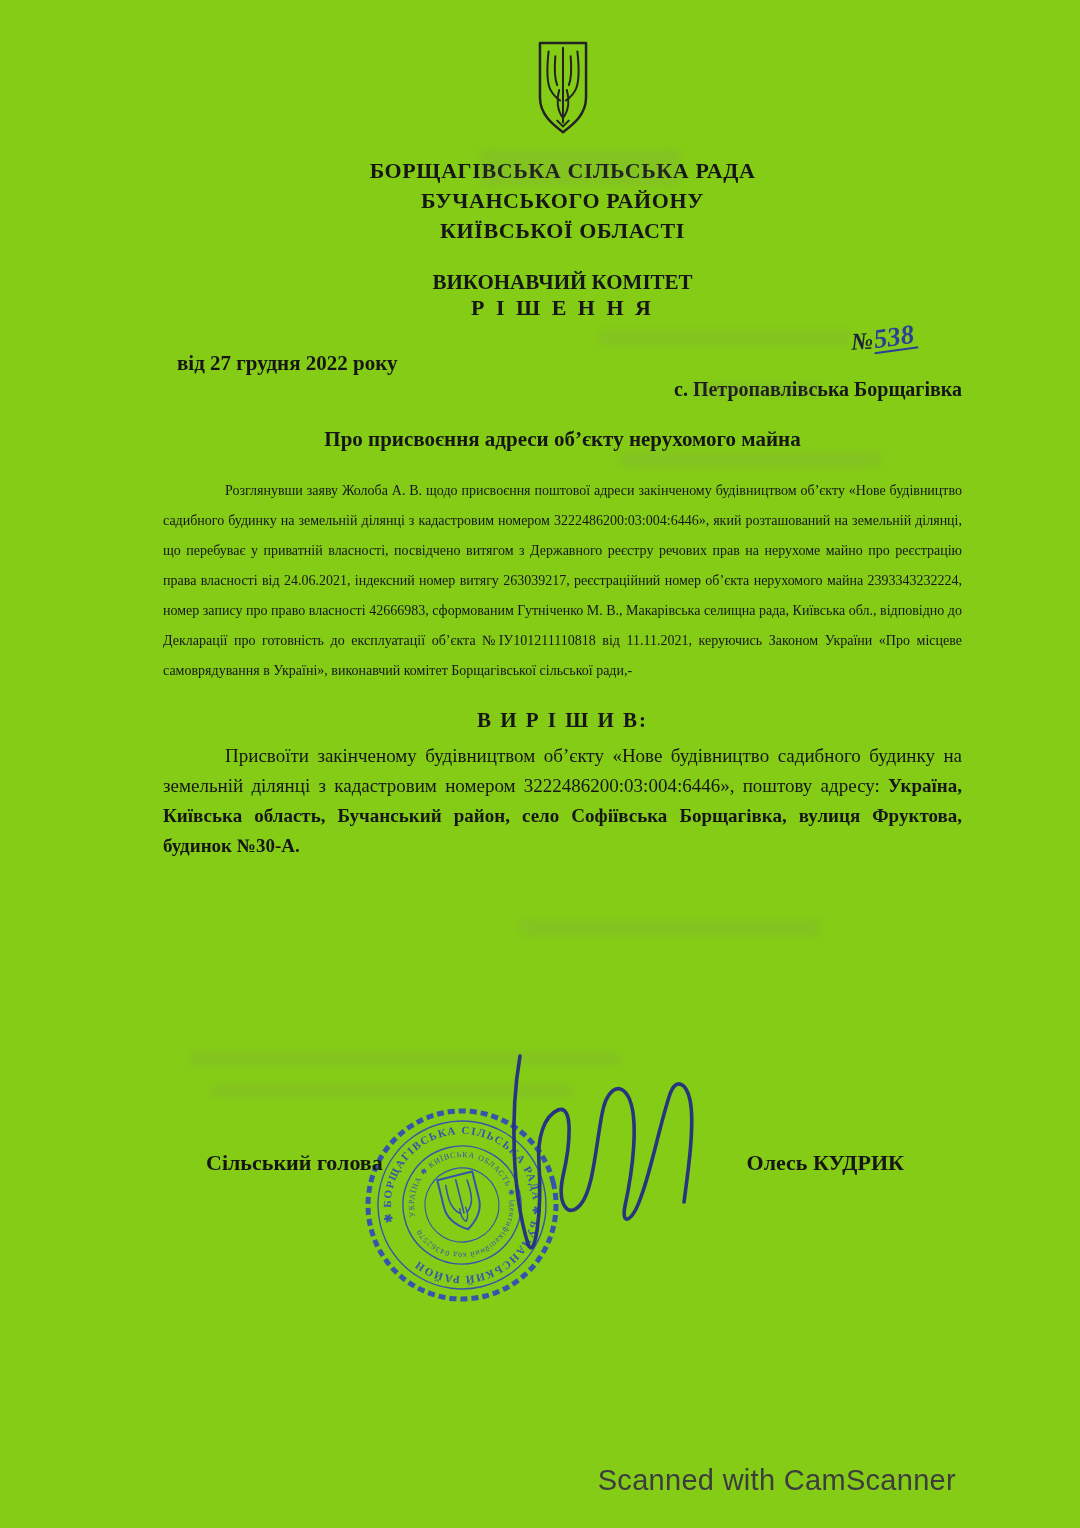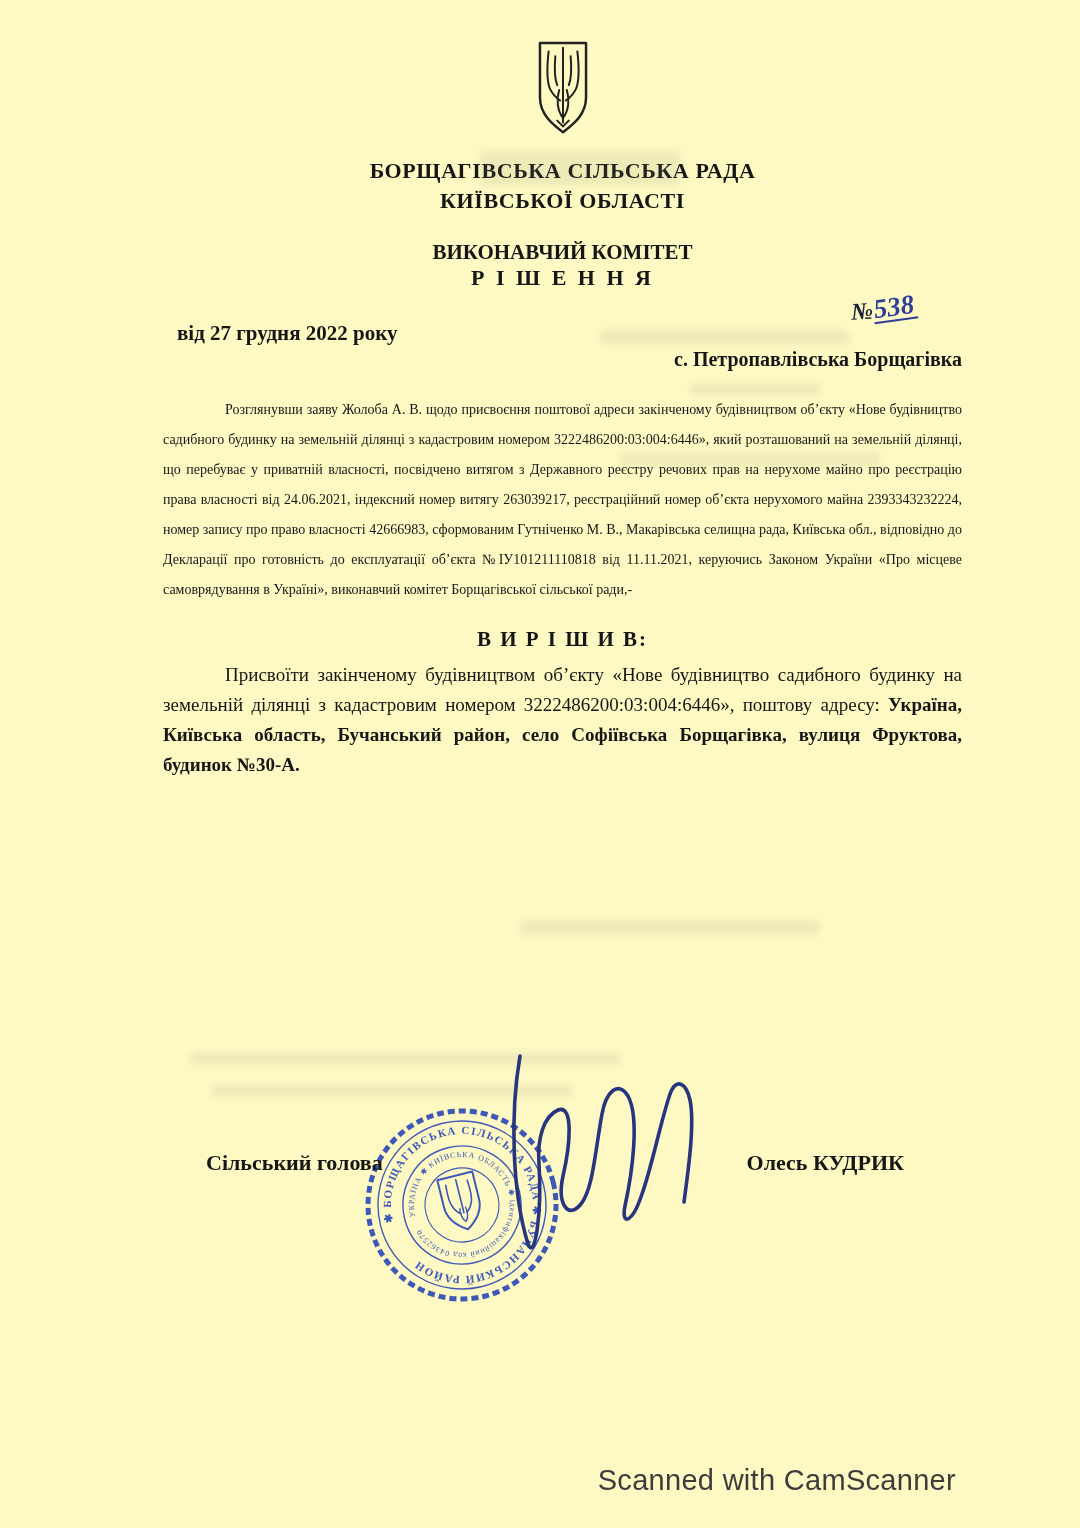--- a/index.html
+++ b/index.html
@@ -1,21 +1,21 @@
 <!DOCTYPE html>
 <html><head>
 <meta charset="utf-8">
 <style>
   html, body { margin: 0; padding: 0; background: #ffffff; }
   .page {
     position: relative;
     width: 1080px;
     height: 1528px;
     margin: 0 auto;
-    background: #fef9c3;
+    background: #84cc16;
     font-family: "Liberation Serif", "DejaVu Serif", serif;
     color: #161616;
     overflow: hidden;
   }
   .doc { padding: 40px 118px 0 163px; }
 
   .emblem-wrap { text-align: center; margin-bottom: 16px; }
   .emblem-wrap svg { display: inline-block; }
 
   .org-line {
@@ -171,32 +171,34 @@
           <path d="M38,17 C39,30 39,40 36,47"></path>
           <path d="M30,8 V63"></path>
           <path d="M26,52 C23,62 24,74 30,81 C36,74 37,62 34,52"></path>
           <path d="M30,63 V86"></path>
           <path d="M24,84 L30,90 L36,84"></path>
         </g>
       </svg>
     </div>
 
     <div class="org-line">БОРЩАГІВСЬКА СІЛЬСЬКА РАДА</div>
+    <div class="org-line">БУЧАНСЬКОГО РАЙОНУ</div>
     <div class="org-line">КИЇВСЬКОЇ ОБЛАСТІ</div>
 
     <div class="committee">ВИКОНАВЧИЙ КОМІТЕТ</div>
     <div class="doc-type">Р І Ш Е Н Н Я</div>
 
     <div class="meta-row">
       <span class="date-line">від 27 грудня 2022 року</span>
       <span class="number-cell"><span class="number-sign">№</span><span class="number-hand">538</span></span>
     </div>
 
     <div class="place-line">с. Петропавлівська Борщагівка</div>
 
+    <div class="subject">Про присвоєння адреси об’єкту нерухомого майна</div>
 
     <p class="body-para">Розглянувши заяву Жолоба А. В. щодо присвоєння поштової адреси закінченому будівництвом об’єкту «Нове будівництво садибного будинку на земельній ділянці з кадастровим номером 3222486200:03:004:6446», який розташований на земельній ділянці, що перебуває у приватній власності, посвідчено витягом з Державного реєстру речових прав на нерухоме майно про реєстрацію права власності від 24.06.2021, індексний номер витягу 263039217, реєстраційний номер об’єкта  нерухомого майна 2393343232224, номер запису про право власності 42666983, сформованим Гутніченко М. В., Макарівська селищна рада, Київська обл., відповідно до Декларації про готовність  до експлуатації об’єкта №ІУ101211110818 від 11.11.2021, керуючись Законом України «Про місцеве самоврядування в Україні», виконавчий комітет Борщагівської сільської ради,-</p>
 
     <div class="resolve-heading">В И Р І Ш И В:</div>
 
     <p class="resolve-para"><span>Присвоїти закінченому будівництвом об’єкту «Нове будівництво садибного будинку на земельній ділянці з кадастровим номером 3222486200:03:004:6446», поштову адресу: </span><span class="resolve-address">Україна, Київська область, Бучанський район, село Софіївська Борщагівка, вулиця Фруктова, будинок №30-А.</span></p>
   </div>
 
   <svg class="stamp" viewBox="0 0 200 200" width="200" height="200" aria-hidden="true">
     <defs>

